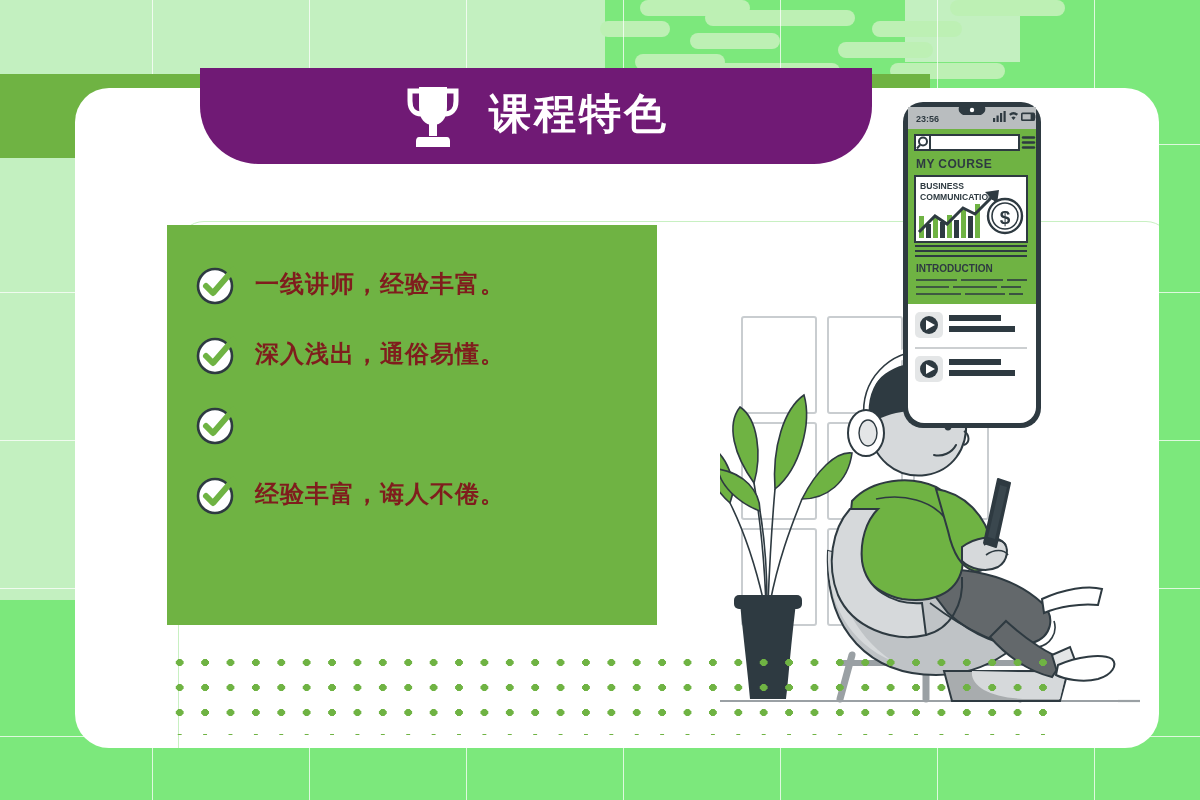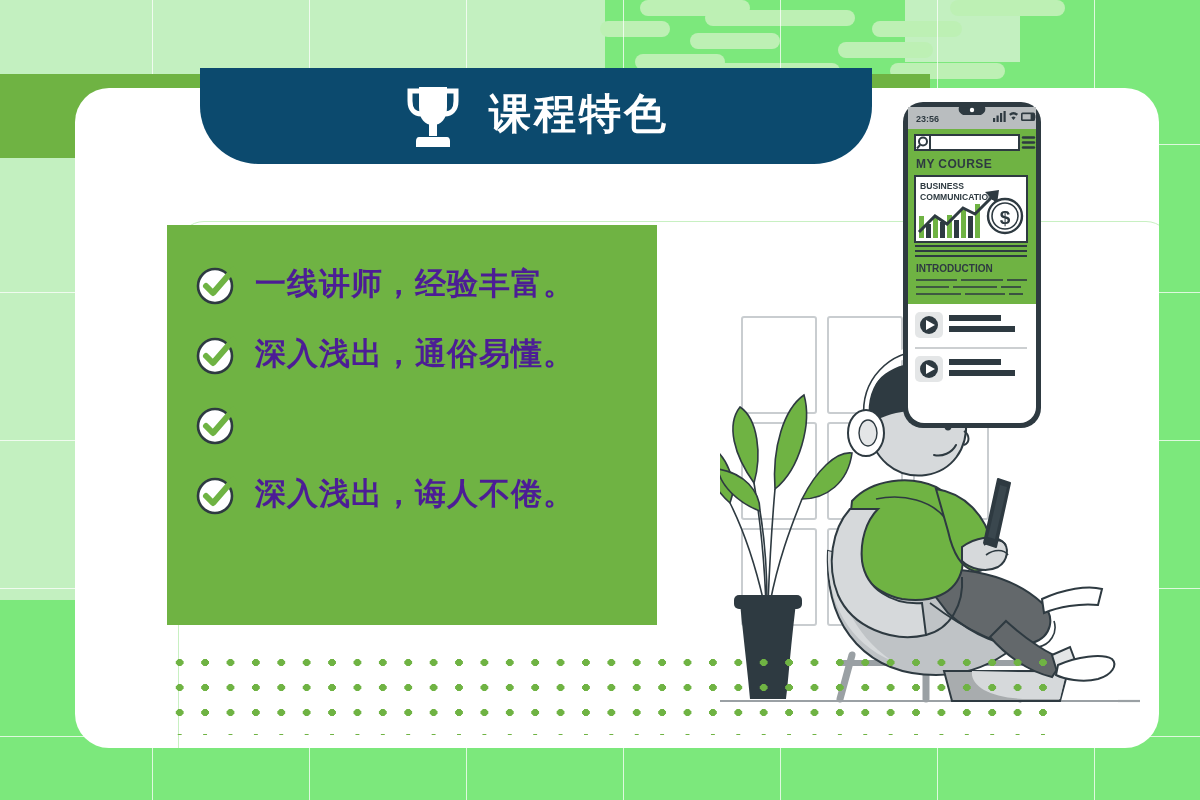--- a/index.html
+++ b/index.html
@@ -66,21 +66,21 @@
     border: 1.5px solid #c8f0c2;
     border-radius: 26px;
     pointer-events: none;
   }
 
   
   .banner {
     position: absolute;
     left: 200px; top: 68px;
     width: 672px; height: 96px;
-    background: #0c4a6e;
+    background: #701a75;
     border-radius: 0 0 58px 58px;
     display: flex;
     align-items: center;
     justify-content: center;
     gap: 26px;
     z-index: 5;
     text-align: center;
   }
   .trophy { width: 60px; height: 70px; position: relative; }
   .banner-title {
@@ -106,22 +106,22 @@
     gap: 12px;
   }
   .feature-row {
     display: flex;
     align-items: center;
     gap: 16px;
     height: 58px;
   }
   .check-icon { width: 44px; height: 44px; flex: 0 0 44px; position: relative; }
   .feature-text {
-    color: #4c1d95;
-    font-size: 31px;
+    color: #7f1d1d;
+    font-size: 24px;
     font-weight: bold;
     letter-spacing: 1px;
     white-space: nowrap;
   }
 
   
   .illus {
     position: absolute;
     left: 645px; top: 215px;
     width: 420px; height: 420px;
@@ -395,21 +395,21 @@
         </span>
       </div>
 
       <div class="feature-row">
         <span class="check-icon">
           <svg viewBox="0 0 44 44" width="44" height="44">
             <circle cx="20" cy="24" r="17" fill="#ffffff" stroke="#2e3a41" stroke-width="2.6"></circle>
             <path d="M11 24 L18 31 L38 8" fill="none" stroke="#6fb343" stroke-width="6" stroke-linecap="round" stroke-linejoin="round"></path>
           </svg>
         </span>
-        <span class="feature-text">深入浅出，诲人不倦。</span>
+        <span class="feature-text">经验丰富，诲人不倦。</span>
       </div>
     </div>
 
     <div class="dots" style="left:92px;top:562px;"></div>
   </div>
 
   <div class="banner">
     <span class="trophy">
       <svg viewBox="0 0 60 70" width="60" height="70">
         <path d="M16 6 H44 V26 C44 38 38 44 30 44 C22 44 16 38 16 26 Z" fill="#ffffff"></path>

